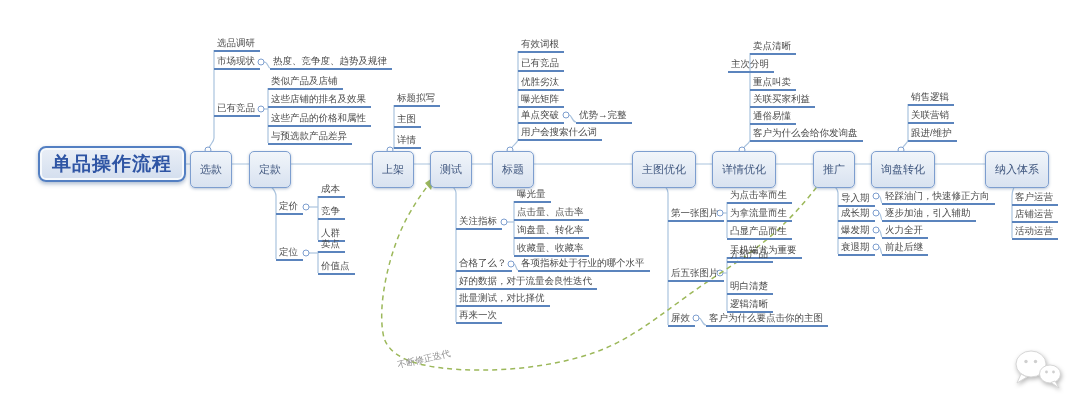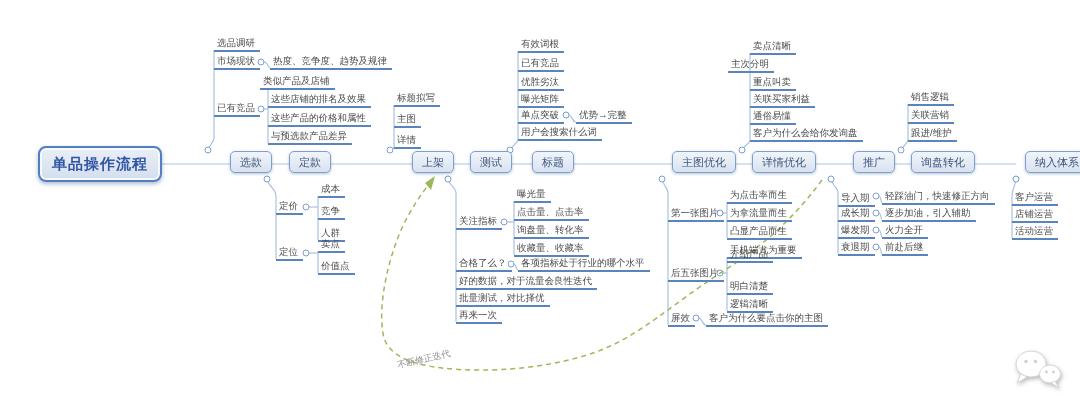--- a/index.html
+++ b/index.html
@@ -1,27 +1,27 @@
 <!DOCTYPE html>
 <html><head>
 <meta charset="utf-8">
 <style>
   html,body{margin:0;padding:0;background:#fff;}
   .stage{position:relative;width:1080px;height:407px;background:#ffffff;overflow:hidden;
          font-family:"Liberation Sans","DejaVu Sans",sans-serif;}
   svg.wires{position:absolute;left:0;top:0;z-index:1;}
-  .node{position:absolute;top:151px;height:22px;box-sizing:border-box;z-index:3;
+  .node{position:absolute;top:151px;height:37px;box-sizing:border-box;z-index:3;
         display:flex;align-items:center;justify-content:center;padding:0 9px;
         font-size:11px;color:#3f567e;white-space:nowrap;
         background:linear-gradient(#f1f5fa,#d8e2f0);
         border:1px solid #7d9ecf;border-radius:5px;
-        box-shadow:0 1px 3px rgba(90,120,160,.45);margin-left:40px;}
-  .root-node{position:absolute;left:38px;top:146px;width:124px;height:36px;z-index:3;
+        box-shadow:0 1px 3px rgba(90,120,160,.45);}
+  .root-node{position:absolute;left:38px;top:146px;width:148px;height:36px;z-index:3;
         box-sizing:border-box;display:flex;align-items:center;justify-content:center;
-        font-size:15px;font-weight:bold;letter-spacing:1px;color:#2f55a4;
+        font-size:19px;font-weight:bold;letter-spacing:1px;color:#2f55a4;
         background:linear-gradient(#eaeff7,#d3deee);
         border:2px solid #537fc2;border-radius:8px;
         box-shadow:0 2px 4px rgba(90,120,160,.5), inset 0 0 0 2px #f6f9fc;}
   .lbl{position:absolute;z-index:2;font-size:9.5px;line-height:11px;color:#4a4a4a;
        white-space:nowrap;padding:0 5px 2px 3px;border-bottom:2px solid #5b84bd;}
   .annot{position:absolute;left:397px;top:353px;z-index:4;font-size:9px;color:#8f8f8f;
          transform:rotate(-13deg);white-space:nowrap;}
   .wm{position:absolute;right:16px;bottom:16px;z-index:5;display:flex;align-items:center;gap:8px;}
   .wm-text{font-size:27px;font-weight:bold;color:#ffffff;letter-spacing:1px;
            text-shadow:-1px -1px 0 #ececec, 1px 1px 1px #9a9a9a, 2px 2px 3px #c4c4c4;}
@@ -110,21 +110,21 @@
   <div class="node" style="left:632px">主图优化</div>
   <div class="node" style="left:712px">详情优化</div>
   <div class="node" style="left:813px">推广</div>
   <div class="node" style="left:871px">询盘转化</div>
   <div class="node" style="left:985px">纳入体系</div>
 
   <div class="lbl" style="left:214px;top:37px">选品调研</div>
   <div class="lbl" style="left:214px;top:55px">市场现状</div>
   <div class="lbl" style="left:270px;top:55px">热度、竞争度、趋势及规律</div>
   <div class="lbl" style="left:214px;top:102px">已有竞品</div>
-  <div class="lbl" style="left:260px;top:75px">类似产品及店铺</div>
+  <div class="lbl" style="left:268px;top:75px">类似产品及店铺</div>
   <div class="lbl" style="left:268px;top:93px">这些店铺的排名及效果</div>
   <div class="lbl" style="left:268px;top:112px">这些产品的价格和属性</div>
   <div class="lbl" style="left:268px;top:130px">与预选款产品差异</div>
 
   <div class="lbl" style="left:276px;top:200px">定价</div>
   <div class="lbl" style="left:318px;top:183px">成本</div>
   <div class="lbl" style="left:318px;top:205px">竞争</div>
   <div class="lbl" style="left:318px;top:227px">人群</div>
   <div class="lbl" style="left:276px;top:246px">定位</div>
   <div class="lbl" style="left:318px;top:238px">卖点</div>

